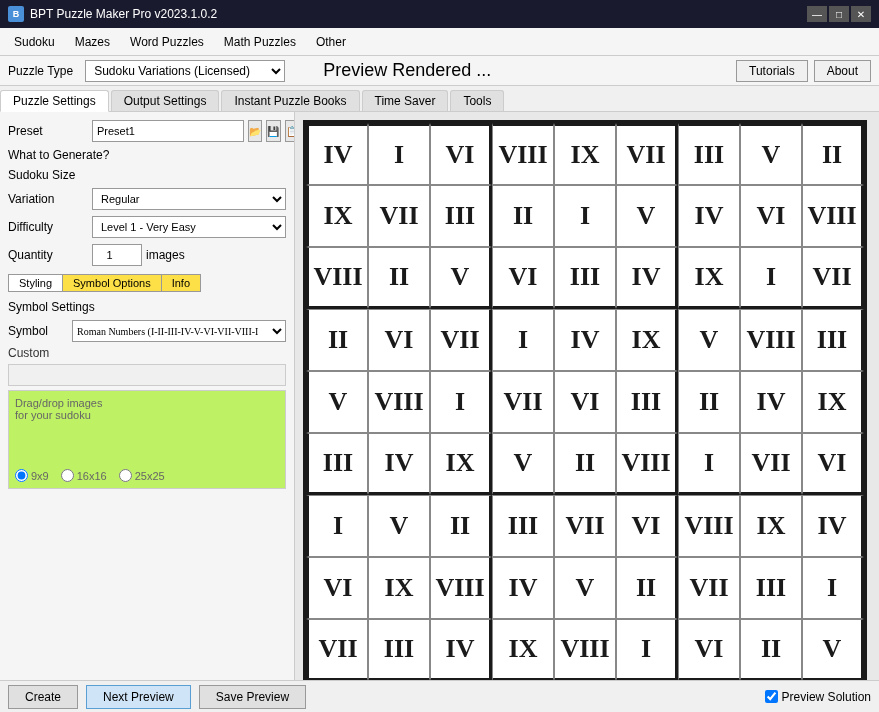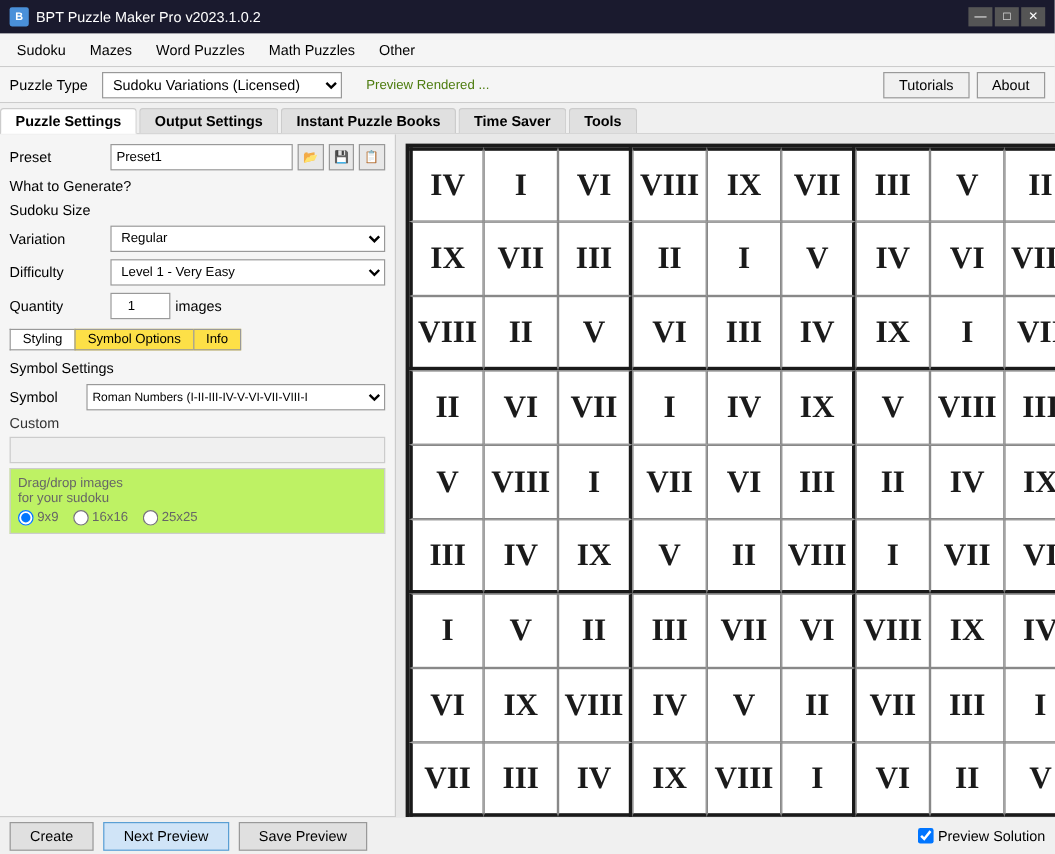--- a/index.html
+++ b/index.html
@@ -58,32 +58,31 @@
     }
     .toolbar-btn {
       padding: 2px 12px;
       font-size: 12px;
       border: 1px solid #999;
       background: #f0f0f0;
       cursor: pointer;
       height: 22px;
       text-align: center;
     }
-    .toolbar-status { margin-left: 12px; font-size: 11px; color: #4d7c0f; }
+    .toolbar-status { margin-left: 30px; font-size: 18px; color: #000000; }
     .toolbar-right { margin-left: auto; display: flex; gap: 6px; }
 
     
     .tabs-row {
       background: #f0f0f0;
       border-bottom: 1px solid #ccc;
       height: 26px;
       display: flex;
       align-items: flex-end;
       padding: 0 0px;
-      font-weight: bold;
     }
     .tab {
       padding: 3px 12px;
       font-size: 12px;
       border: 1px solid #ccc;
       border-bottom: none;
       background: #e0e0e0;
       cursor: pointer;
       margin-right: 2px;
       border-radius: 3px 3px 0 0;
@@ -96,21 +95,21 @@
     }
 
     
     .main-content {
       display: flex;
       height: calc(712px - 28px - 28px - 30px - 26px - 32px);
     }
 
     
     .left-panel {
-      width: 330px;
+      width: 295px;
       background: #f5f5f5;
       border-right: 1px solid #ccc;
       padding: 8px;
       overflow-y: auto;
       flex-shrink: 0;
     }
 
     .form-row {
       display: flex;
       align-items: center;
@@ -193,20 +192,21 @@
       gap: 4px;
       margin-bottom: 4px;
     }
     .symbol-label { width: 60px; font-size: 12px; }
     .symbol-select {
       flex: 1;
       height: 22px;
       font-size: 10px;
       border: 1px solid #999;
       background: white;
+      font-family: Liberation Serif, serif;
     }
     .custom-label { font-size: 12px; margin-bottom: 4px; color: #333; }
     .custom-input-disabled {
       width: 100%;
       height: 22px;
       border: 1px solid #ccc;
       background: #f0f0f0;
       color: #aaa;
       font-size: 11px;
       padding: 0 4px;
@@ -214,21 +214,21 @@
     .drag-drop-area {
       border: 1px solid #ccc;
       background: #bef264;
       padding: 6px;
       margin-top: 4px;
       font-size: 11px;
       color: #666;
       min-height: 50px;
     }
     .radio-group { display: flex; gap: 12px; margin-top: 4px; }
-    .radio-item { display: flex; align-items: flex-start; gap: 3px; font-size: 11px; }
+    .radio-item { display: flex; align-items: center; gap: 3px; font-size: 11px; margin-top: 44px; }
 
     
     .right-panel {
       flex: 1;
       padding: 8px;
       overflow: auto;
       background: #e8e8e8;
     }
     .sudoku-grid-container {
       background: white;

